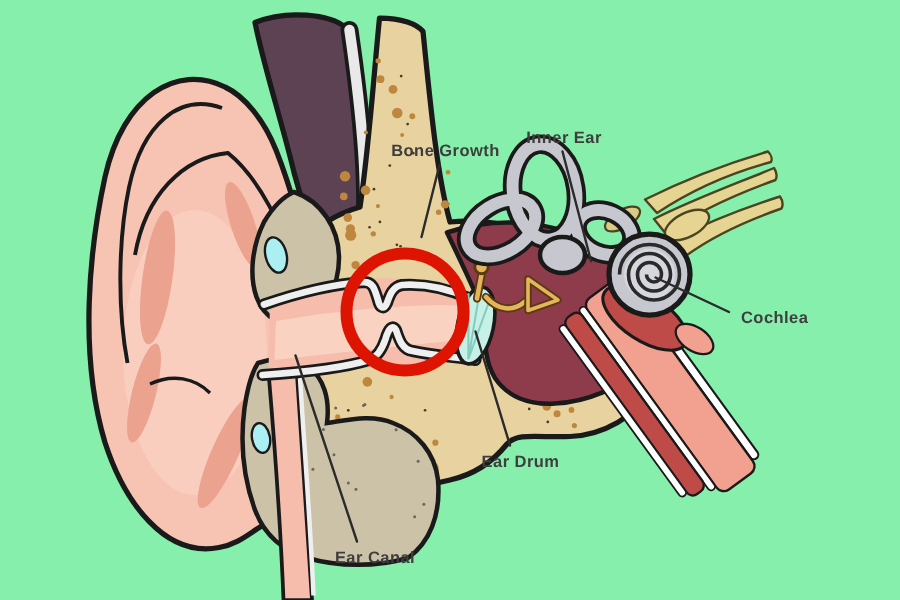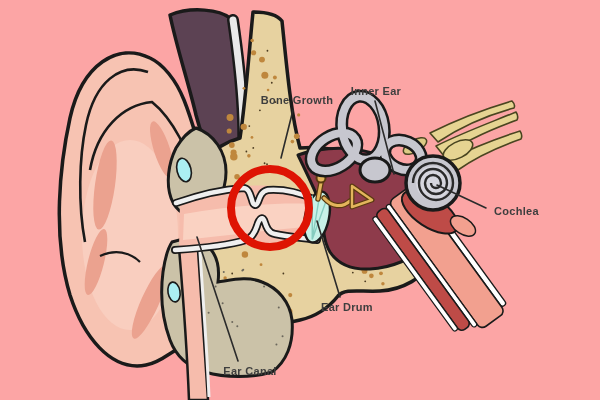--- a/index.html
+++ b/index.html
@@ -1,16 +1,16 @@
 <!DOCTYPE html>
 <html><head>
 <meta charset="utf-8">
 <style>
   html,body{margin:0;padding:0;background:#ffffff;}
-  .stage{position:relative;width:600px;height:400px;background:#fca5a5;overflow:hidden;
+  .stage{position:relative;width:600px;height:400px;background:#86efac;overflow:hidden;
          font-family:"Liberation Sans", sans-serif;}
   svg{display:block;}
   .label-text{font-family:"Liberation Sans", sans-serif;font-weight:bold;font-size:11px;
               letter-spacing:.3px;fill:#3e3e3e;}
   .leader{stroke:#2b2b2b;stroke-width:1.6;fill:none;stroke-linecap:round;}
   .outline{stroke:#1a1a1a;fill:none;}
 </style>
 </head>
 <body>
 

